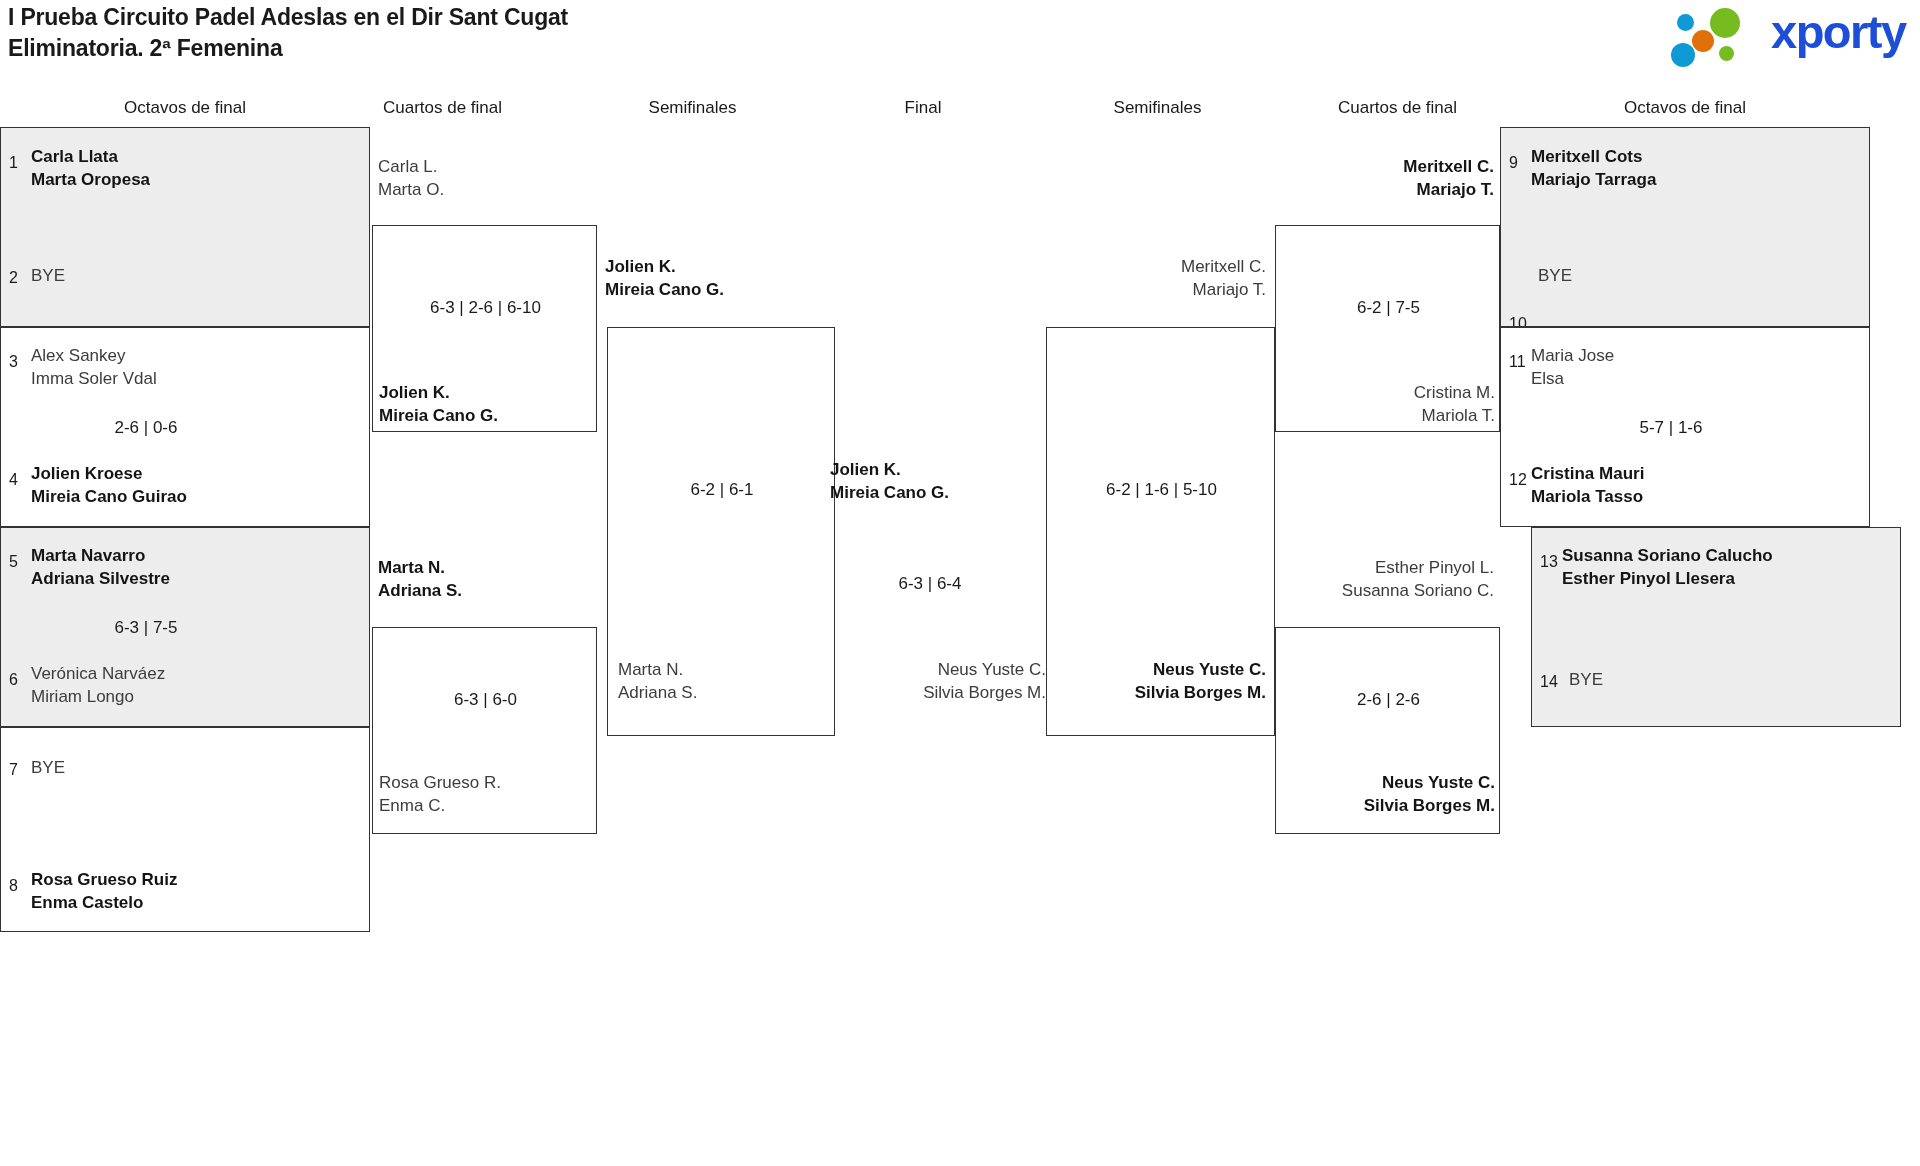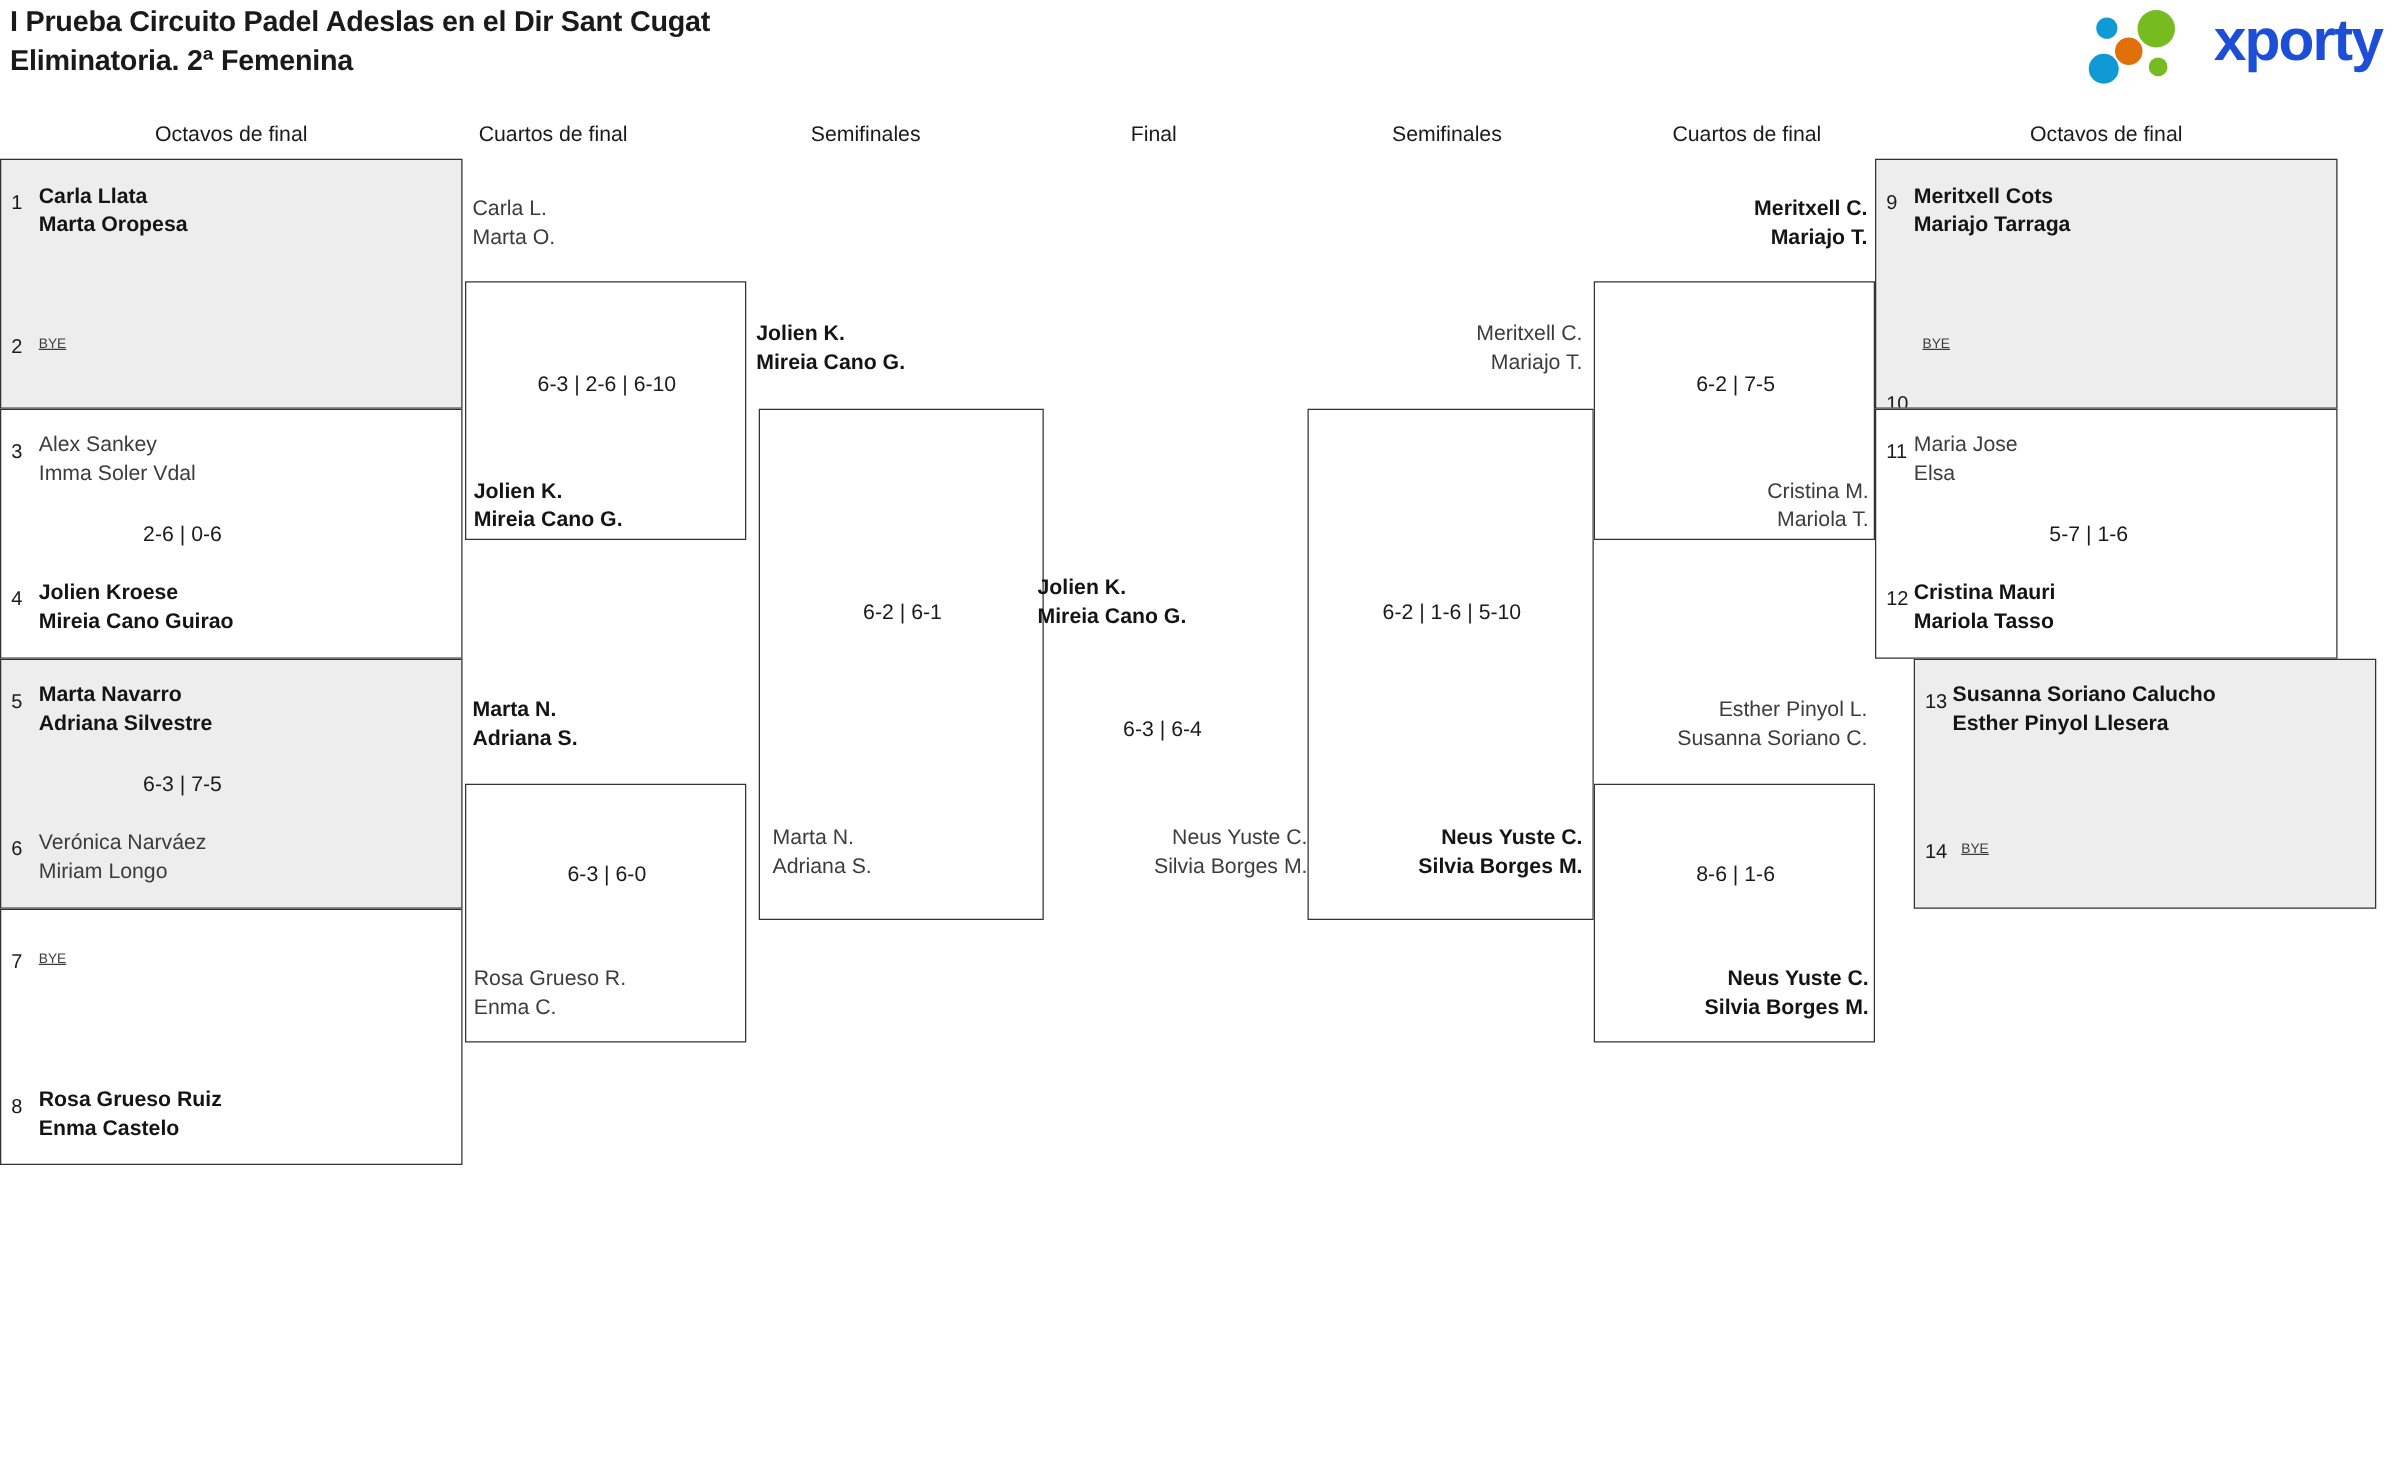--- a/index.html
+++ b/index.html
@@ -64,21 +64,21 @@
   .names.lft { text-align: left; }
   .names.rgt { text-align: right; }
 
   .score {
     position: absolute;
     font-size: 17px; line-height: 23px;
     font-weight: 400; color: #1a1a1a;
     text-align: center; white-space: nowrap;
   }
 
-  .bye { font-size: 11px; font-weight: 400; color: #2a2a2a; text-decoration: underline; }
+  .bye { font-size: 17px; font-weight: 400; color: #2a2a2a; }
 </style>
 </head>
 <body>
 
 <div id="root">
 
   <div class="header">
     <div class="title-block">
       <div>I Prueba Circuito Padel Adeslas en el Dir Sant Cugat</div>
       <div class="title-line2">Eliminatoria. 2ª Femenina</div>
@@ -226,21 +226,21 @@
       <div>Cristina M.</div>
       <div>Mariola T.</div>
     </div>
   </div>
 
   <div class="names lose rgt" style="left:1050px;top:556px;width:444px;">
     <div>Esther Pinyol L.</div>
     <div>Susanna Soriano C.</div>
   </div>
   <div class="slot" style="left:1275px;top:627px;width:225px;height:207px;">
-    <div class="score" style="left:0px;top:60px;width:225px;">8-6 | 1-6</div>
+    <div class="score" style="left:0px;top:60px;width:225px;">2-6 | 2-6</div>
     <div class="names win rgt" style="left:0px;top:143px;width:219px;">
       <div>Neus Yuste C.</div>
       <div>Silvia Borges M.</div>
     </div>
   </div>
 
   <div class="slot shaded" style="left:1500px;top:127px;width:370px;height:200px;">
     <div class="seed" style="top:25px;">9</div>
     <div class="names win lft" style="left:30px;top:17px;">
       <div>Meritxell Cots</div>

